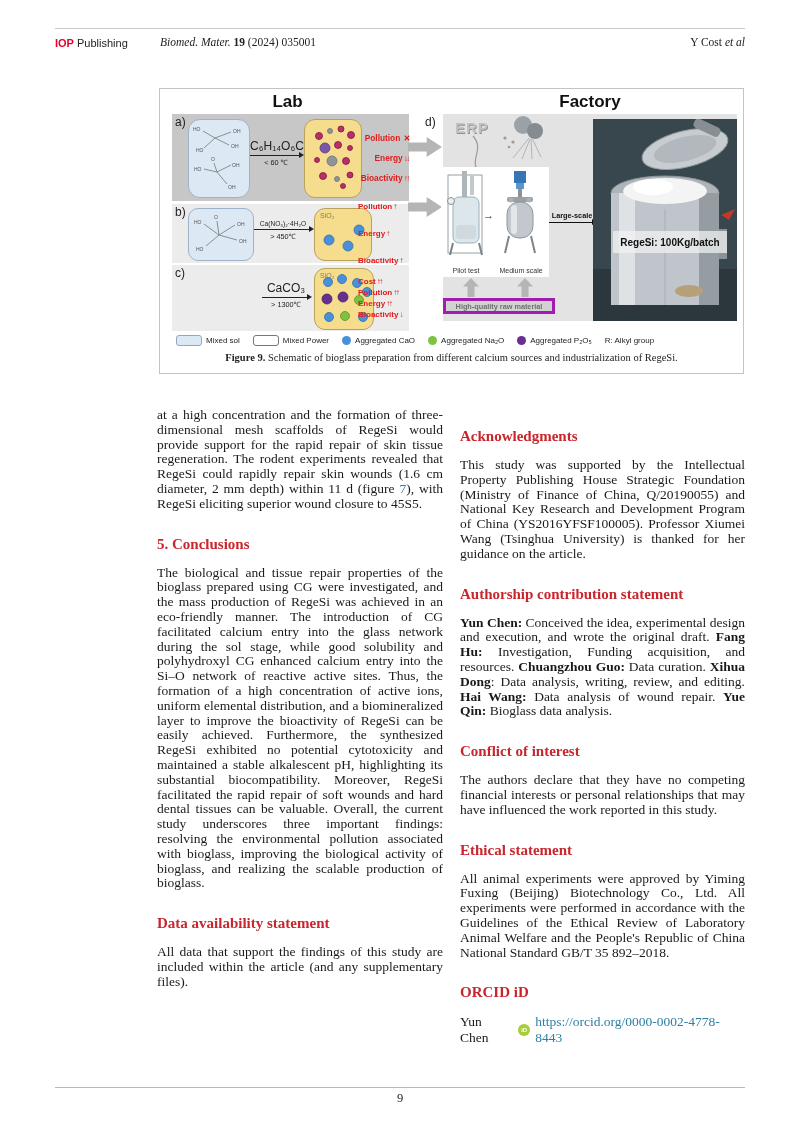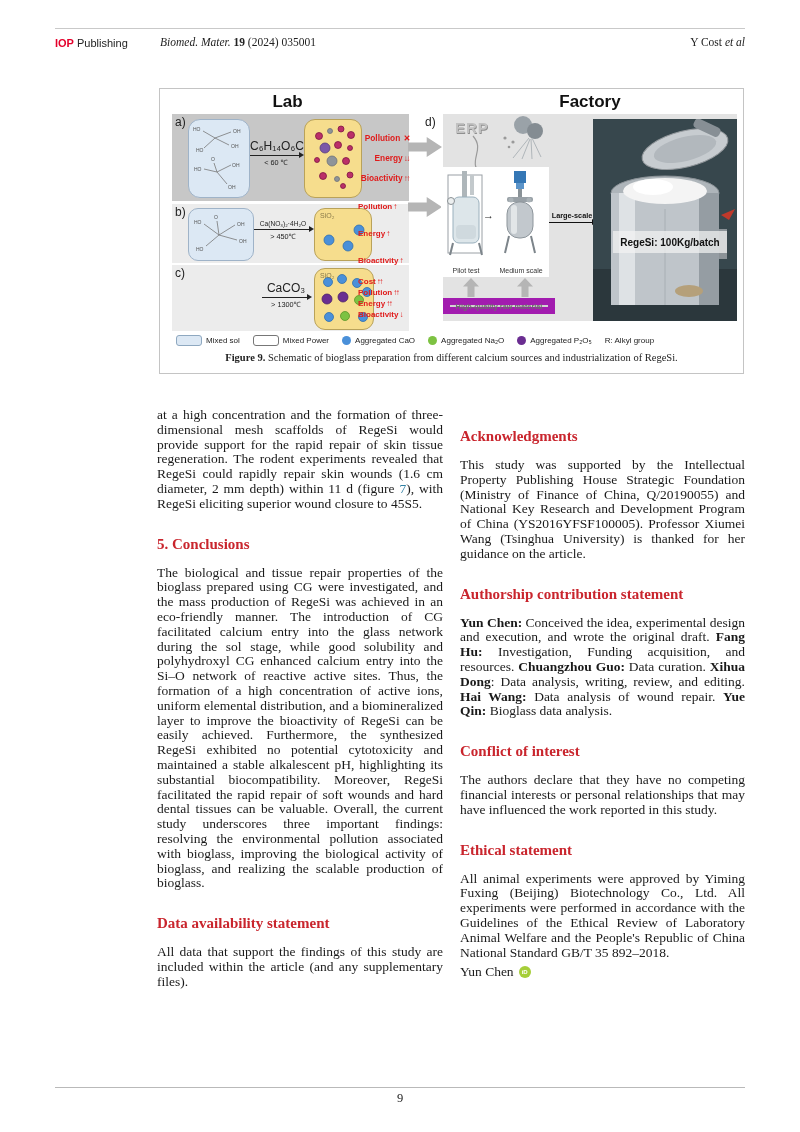--- a/index.html
+++ b/index.html
@@ -72,21 +72,21 @@
   .mini-arrow{position:absolute;left:42px;top:42px;font-size:11px;color:#222;}
   .eq-label{position:absolute;bottom:3px;font-size:7px;color:#333;text-align:center;}
   .pilot-label{left:0;width:50px;}
   .medium-label{left:52px;width:56px;}
   .large-scale{position:absolute;left:106px;top:97px;width:46px;text-align:center;}
   .large-scale .ls-text{font-size:7.3px;font-weight:700;color:#111;}
   .large-scale .ls-line{border-top:1.2px solid #111;position:relative;margin-top:2px;}
   .large-scale .ls-line::after{content:"";position:absolute;right:-2px;top:-4px;border-left:5px solid #111;
                border-top:3px solid transparent;border-bottom:3px solid transparent;}
   .photo{position:absolute;left:150px;top:5px;width:144px;height:202px;}
-  .raw-box{position:absolute;left:0;top:184px;width:112px;height:16px;background:#d2d2d2;border:7px solid #a21caf;
+  .raw-box{position:absolute;left:0;top:184px;width:112px;height:16px;background:#d2d2d2;border:3px solid #a21caf;
            box-sizing:border-box;display:flex;align-items:center;justify-content:center;
            font-size:7.3px;font-weight:700;color:#6e6e6e;white-space:nowrap;}
   .up-arrow{position:absolute;width:16px;height:19px;background:#b5b5b5;
             clip-path:polygon(50% 0,100% 45%,72% 45%,72% 100%,28% 100%,28% 45%,0 45%);}
   .ua1{left:20px;top:164px;} .ua2{left:74px;top:164px;}
   .legend{position:absolute;left:16px;top:246px;width:560px;display:flex;align-items:center;gap:13px;
           font-size:8px;color:#222;}
   .li{display:flex;align-items:center;gap:4px;white-space:nowrap;}
   .sw{display:inline-block;width:26px;height:11px;border-radius:3px;box-sizing:border-box;}
   .sw-bluebox{background:#dce8f4;border:1px solid #8ea8c0;}
@@ -381,21 +381,23 @@
 
   <div class="col col-right">
     <h2 class="head">Acknowledgments</h2>
     <p>This study was supported by the Intellectual Property Publishing House Strategic Foundation (Ministry of Finance of China, Q/20190055) and National Key Research and Development Program of China (YS2016YFSF100005). Professor Xiumei Wang (Tsinghua University) is thanked for her guidance on the article.</p>
     <h2 class="head">Authorship contribution statement</h2>
     <p><span class="seg-b">Yun Chen:</span><span> Conceived the idea, experimental design and execution, and wrote the original draft. </span><span class="seg-b">Fang Hu:</span><span> Investigation, Funding acquisition, and resources. </span><span class="seg-b">Chuangzhou Guo:</span><span> Data curation. </span><span class="seg-b">Xihua Dong</span><span>: Data analysis, writing, review, and editing. </span><span class="seg-b">Hai Wang:</span><span> Data analysis of wound repair. </span><span class="seg-b">Yue Qin:</span><span> Bioglass data analysis.</span></p>
     <h2 class="head">Conflict of interest</h2>
     <p>The authors declare that they have no competing financial interests or personal relationships that may have influenced the work reported in this study.</p>
     <h2 class="head">Ethical statement</h2>
     <p>All animal experiments were approved by Yiming Fuxing (Beijing) Biotechnology Co., Ltd. All experiments were performed in accordance with the Guidelines of the Ethical Review of Laboratory Animal Welfare and the People's Republic of China National Standard GB/T 35 892–2018.</p>
+    <h2 class="head">ORCID iD</h2>
     <div class="orcid-line">
       <span>Yun Chen</span>
       <span class="orcid-icon">iD</span>
+      <span class="orcid-url">https://orcid.org/0000-0002-4778-8443</span>
     </div>
   </div>
 
   <div class="footer-rule"></div>
   <div class="pagenum">9</div>
 </div>
 
 </body></html>

